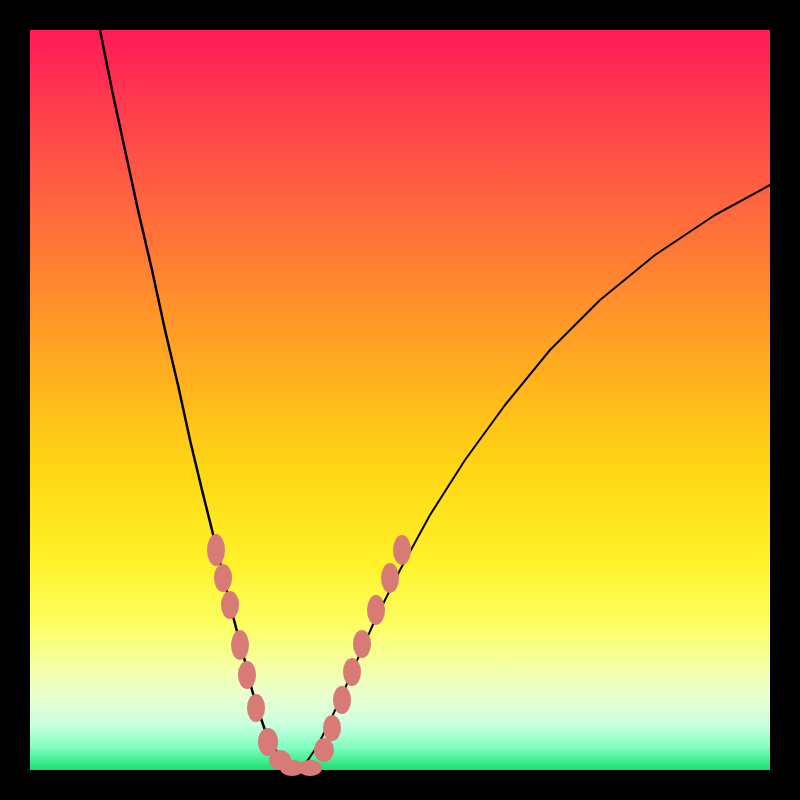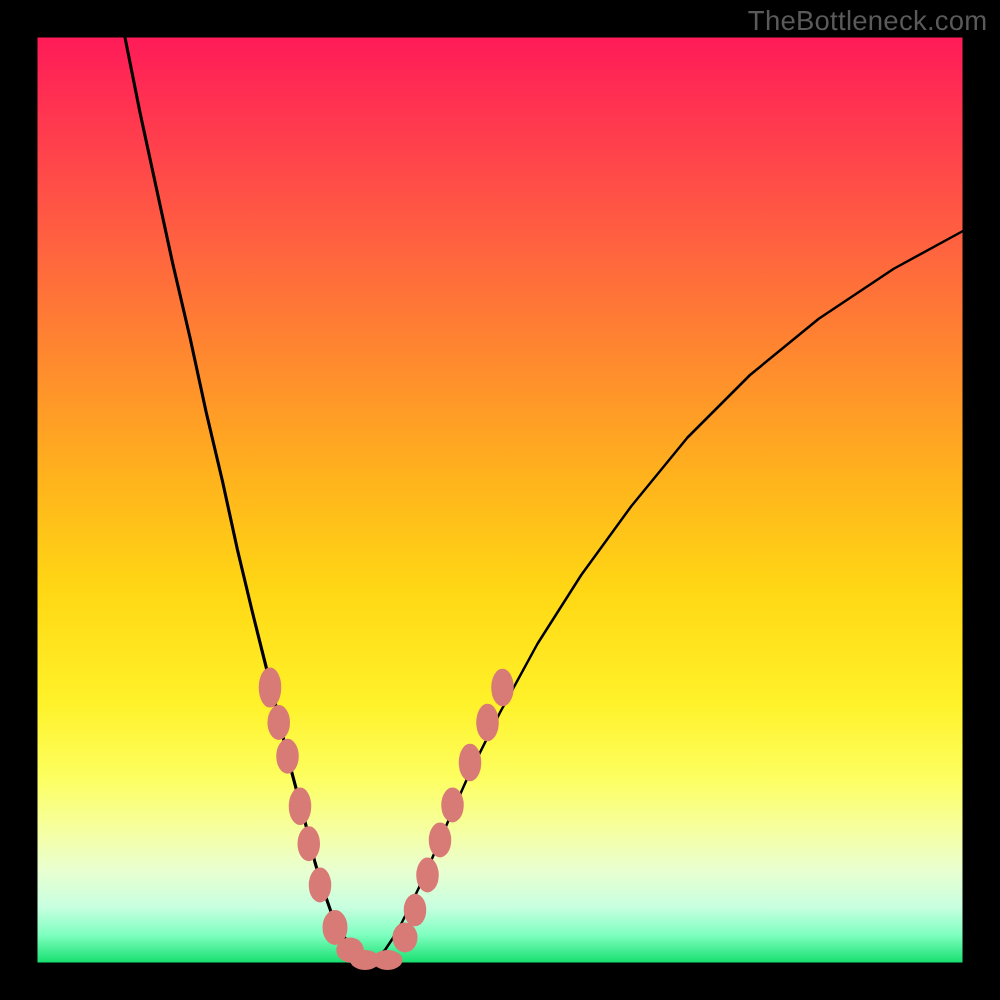--- a/index.html
+++ b/index.html
@@ -60,21 +60,20 @@
   }
   .bead {
     fill: #d87a76;
     stroke: none;
   }
 </style>
 </head>
 <body>
 
 <div class="frame">
-  <div class="watermark">TheBottleneck.com</div>
   <div class="plot">
     <svg class="curve" viewBox="0 0 740 740">
       <g id="curve-group">
           <polyline points="70,0 82,60 95,120 108,180 122,240 135,300 148,355 160,410 172,460 182,500 192,540 200,575 208,605 216,635 222,660 228,680 235,700 244,718 255,732 268,740" fill="none" stroke="#000" stroke-width="2.5" stroke-linecap="round" stroke-linejoin="round"></polyline>
           <polyline points="268,740 278,730 288,715 298,695 310,670 325,635 345,590 370,540 400,485 435,430 475,375 520,320 570,270 625,225 685,185 740,155" fill="none" stroke="#000" stroke-width="2" stroke-linecap="round" stroke-linejoin="round"></polyline>
         </g>
       <g id="bead-group">
           <ellipse cx="186" cy="520" rx="9" ry="16" class="bead"></ellipse>
           <ellipse cx="193" cy="548" rx="9" ry="14" class="bead"></ellipse>
           <ellipse cx="200" cy="575" rx="9" ry="14" class="bead"></ellipse>

